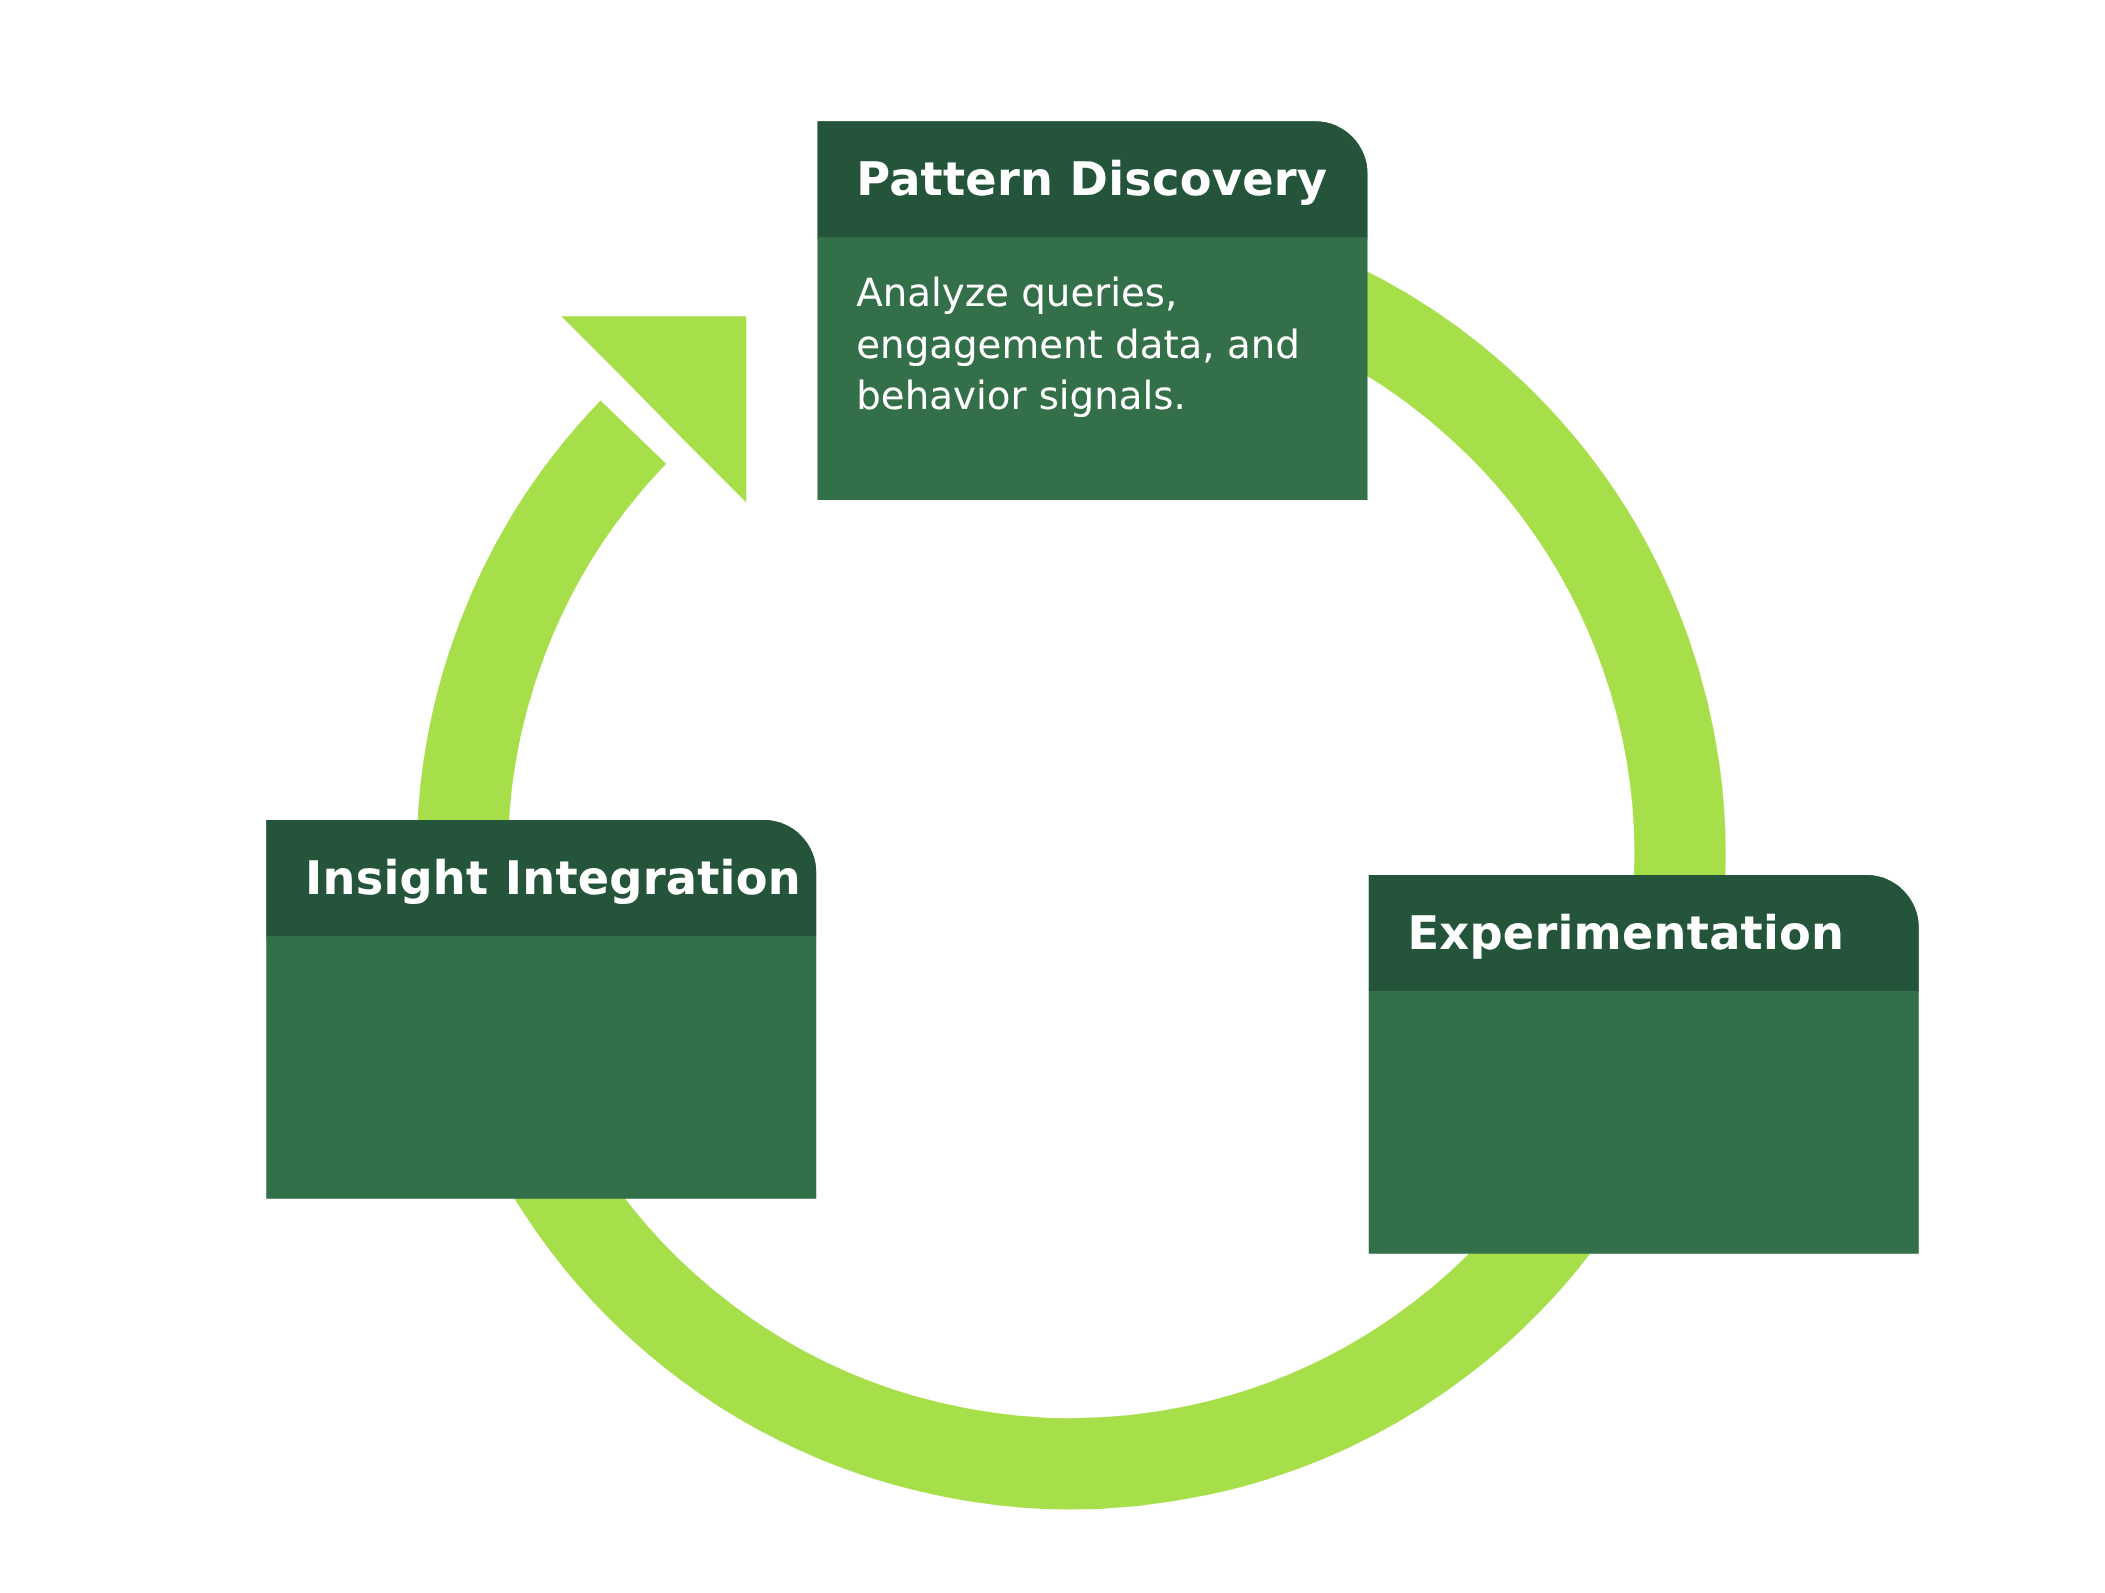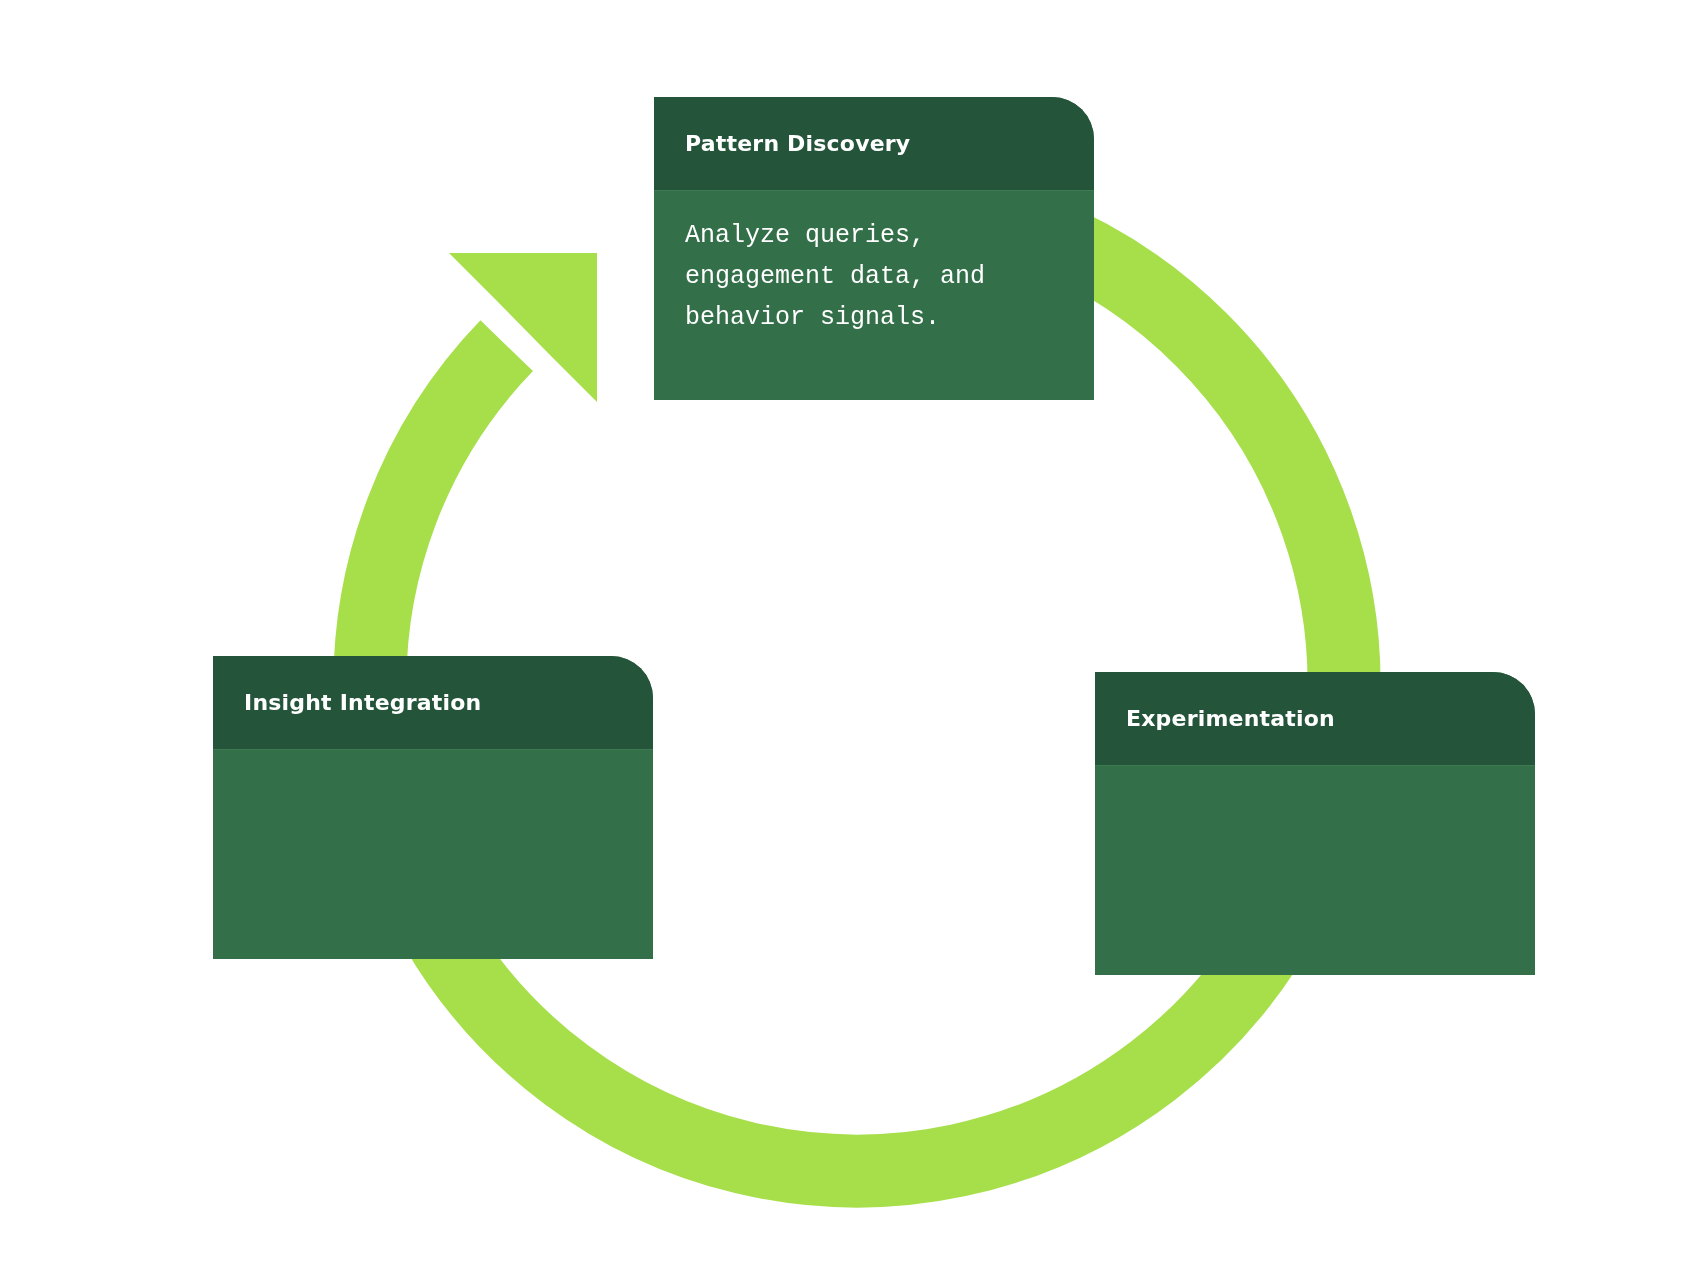--- a/index.html
+++ b/index.html
@@ -1,24 +1,24 @@
 <!DOCTYPE html>
 <html><head>
 <meta charset="utf-8">
 <style>
   html, body { margin: 0; padding: 0; background: #ffffff; }
   body { width: 1684px; height: 1274px; position: relative; overflow: hidden; font-family: "DejaVu Sans", sans-serif; }
   #cycle-svg { position: absolute; left: 0; top: 0; }
   .card { position: absolute; width: 440px; height: 303px; background: #336F48; border-top-right-radius: 42px; overflow: hidden; }
   .card-header { height: 94px; background: #24553A; border-bottom: 1px solid #3c7a52; box-sizing: border-box; display: flex; align-items: center; padding-left: 31px; }
-  .card-title { color: #ffffff; font-weight: bold; font-size: 22px; letter-spacing: 0.2px; }
-  .card-body { padding: 24px 31px 0 31px; color: #ffffff; font-size: 25px; line-height: 41px; font-family: Liberation Mono, monospace; }
+  .card-title { color: #ffffff; font-weight: bold; font-size: 37px; letter-spacing: 0.2px; }
+  .card-body { padding: 24px 31px 0 31px; color: #ffffff; font-size: 31px; line-height: 41px; }
   #card-pattern { left: 654px; top: 97px; }
   #card-insight { left: 213px; top: 656px; }
-  #card-experiment { left: 1095px; top: 672px; }
+  #card-experiment { left: 1095px; top: 700px; }
 </style>
 </head>
 <body>
 
 <svg id="cycle-svg" width="1684" height="1274" viewBox="0 0 1684 1274">
   <path id="ring-arc" fill="none" d="M 506.68151723507685 345.7013735864684 A 487 487 0 1 0 1039.4334109935492 232.46146282597454" stroke="#A7DF4B" stroke-width="73"></path>
   <polygon id="arrow-head" points="449,253 597,253 597,402 548,353 496,300" fill="#A7DF4B"></polygon>
 </svg>
 
 <div class="card" id="card-pattern" style="background: rgb(51, 111, 72);">

